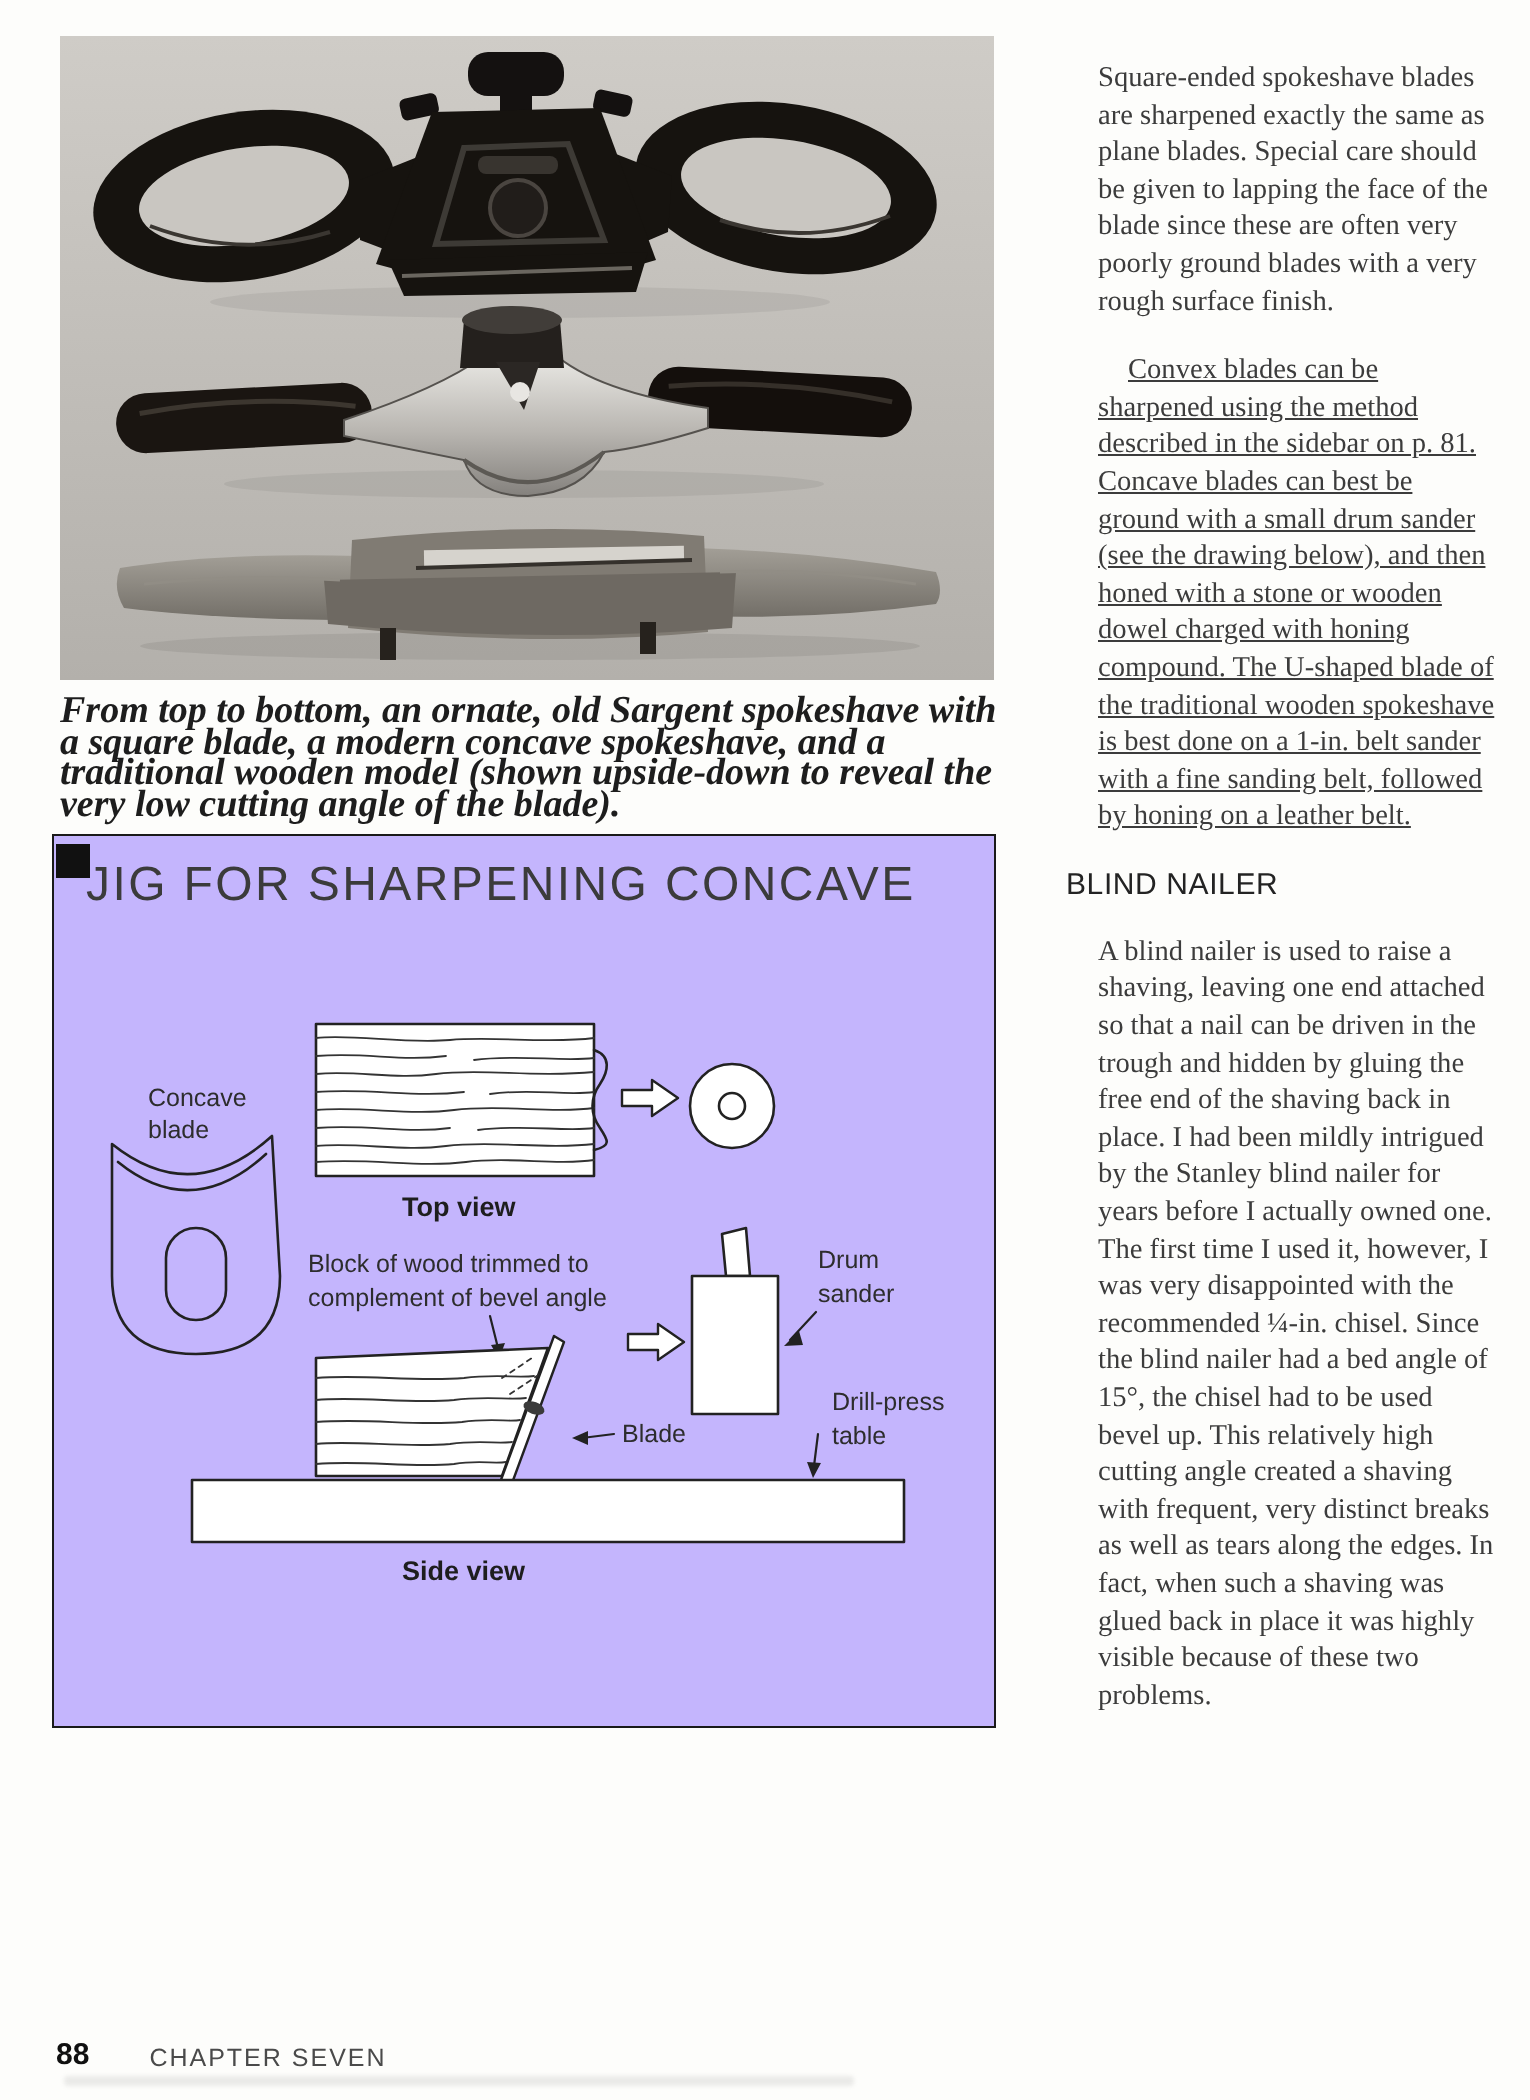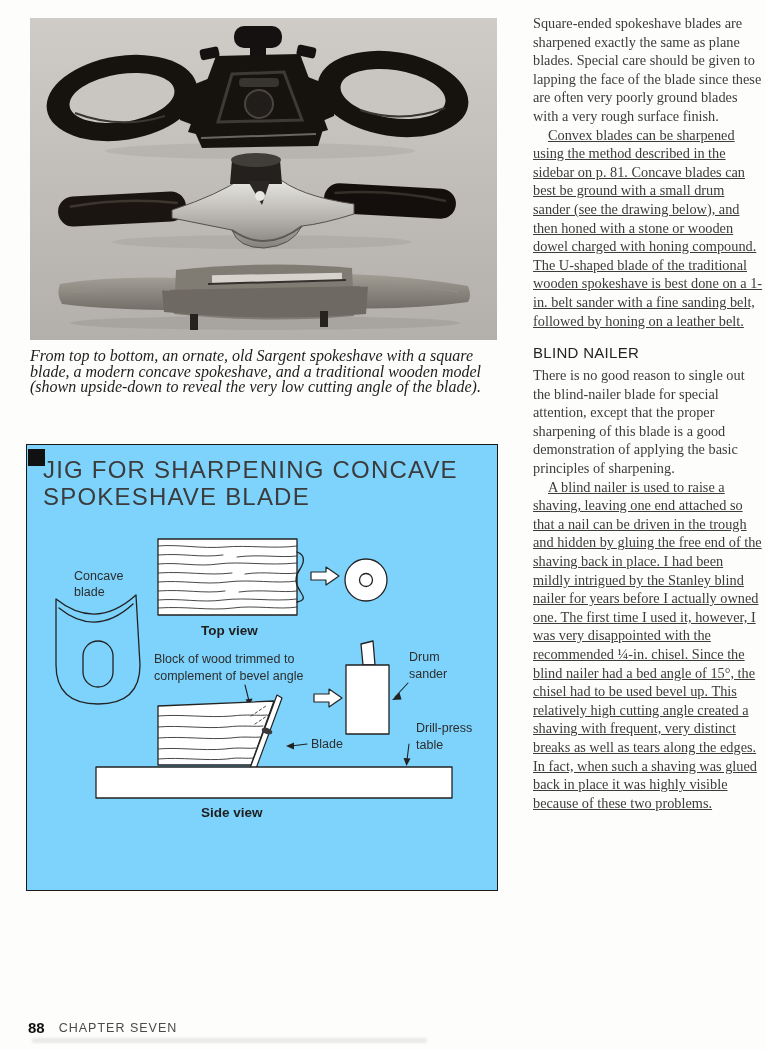--- a/index.html
+++ b/index.html
@@ -6,59 +6,59 @@
   .page{
     position:relative;width:765px;height:1050px;background:#fdfdfb;
     font-family:"Liberation Serif",serif;overflow:hidden;margin:0 auto;
   }
   
   .photo{position:absolute;left:30px;top:18px;width:467px;height:322px;}
   .photo svg{display:block}
   
   .caption{
     position:absolute;left:30px;top:348px;width:478px;margin:0;
-    font-family:"Liberation Serif",serif;font-weight:normal;font-style:italic;
-    font-size:16px;line-height:15.5px;color:#1d1d1d;
+    font-family:"Liberation Serif",serif;font-weight:bold;font-style:italic;
+    font-size:19px;line-height:15.5px;color:#1d1d1d;
   }
   
   .diagram{
-    position:absolute;left:26px;top:444px;width:472px;height:447px;
-    border:1.6px solid #1a1a1a;background:#7dd3fc;box-sizing:border-box;
+    position:absolute;left:26px;top:417px;width:472px;height:447px;
+    border:1.6px solid #1a1a1a;background:#c4b5fd;box-sizing:border-box;
   }
   .corner-square{position:absolute;left:1px;top:4px;width:17px;height:17px;background:#111;}
   .diagram-title{
     position:absolute;left:16px;top:11px;
     font-family:"Liberation Sans",sans-serif;font-weight:400;
     font-size:24px;line-height:27px;letter-spacing:1.2px;color:#3b3b3b;
   }
   .diagram-art{position:absolute;left:0;top:0;}
   .dlabel{font-family:"Liberation Sans",sans-serif;font-size:12.5px;fill:#2d2d2d;}
   .dlabel-b{font-family:"Liberation Sans",sans-serif;font-size:13.5px;font-weight:bold;fill:#1e1e1e;}
   
   .col{
     position:absolute;left:533px;top:14px;width:231px;color:#3c3c3c;
   }
   .col h2{
     font-family:"Liberation Sans",sans-serif;font-weight:400;
     font-size:15px;letter-spacing:.3px;color:#232323;margin:0 0 5px 0;
   }
   .col section + section h2{}
   .col p{
-    margin:0;font-size:14.3px;line-height:18.6px;text-align:left;
+    margin:16px;font-size:14.3px;line-height:18.6px;text-align:left;
   }
   .col p + p{text-indent:15px;text-decoration:underline;}
   .col section{margin-bottom:14px;}
   
-  .footer{position:absolute;left:28px;top:1019px;display:flex;align-items:center;}
+  .footer{position:absolute;left:28px;top:1019px;display:flex;align-items:flex-end;}
   .footer .pnum{
     font-family:"Liberation Sans",sans-serif;font-weight:bold;font-size:15px;color:#101010;
   }
   .footer .chap{
     font-family:"Liberation Sans",sans-serif;font-weight:400;font-size:12.5px;
-    letter-spacing:1px;color:#4a4a4a;margin-left:14px;
+    letter-spacing:1px;color:#4a4a4a;margin-left:30px;
   }
   .ghost-strip{
     position:absolute;left:32px;top:1038px;width:395px;height:5px;
     background:#a8a8a6;opacity:.22;filter:blur(1px);border-radius:2px;
   }
 </style>
 </head>
 <body>
 
 <div class="page">
@@ -134,21 +134,20 @@
       </g>
     </svg>
   </div>
 
   <p class="caption">From top to bottom, an ornate, old Sargent spokeshave with a square blade, a modern concave spokeshave, and a traditional wooden model (shown upside-down to reveal the very low cutting angle of the blade).</p>
 
   <div class="diagram">
     <div class="corner-square"></div>
     <div class="diagram-title">
       <span>JIG FOR SHARPENING CONCAVE</span><br>
-      <span>SPOKESHAVE BLADE</span>
     </div>
 
     <svg class="diagram-art" width="472" height="407" viewBox="0 0 472 407">
       <g stroke-linecap="round" stroke-linejoin="round">
 
         <g fill="none" stroke="#222" stroke-width="1.3">
           <path d="M29,154 Q69,186 109,150 L113,220 Q113,259 71,259 Q29,259 29,220 Z"></path>
           <path d="M32,163 Q69,193 106,159"></path>
           <rect x="56" y="196" width="30" height="46" rx="15"></rect>
         </g>
@@ -236,21 +235,20 @@
     </svg>
   </div>
 
   <div class="col">
     <section>
       <p>Square-ended spokeshave blades are sharpened exactly the same as plane blades. Special care should be given to lapping the face of the blade since these are often very poorly ground blades with a very rough surface finish.</p>
       <p>Convex blades can be sharpened using the method described in the sidebar on p. 81. Concave blades can best be ground with a small drum sander (see the drawing below), and then honed with a stone or wooden dowel charged with honing compound. The U-shaped blade of the traditional wooden spokeshave is best done on a 1-in. belt sander with a fine sanding belt, followed by honing on a leather belt.</p>
     </section>
     <section>
       <h2>BLIND NAILER</h2>
-      <p>There is no good reason to single out the blind-nailer blade for special attention, except that the proper sharpening of this blade is a good demonstration of applying the basic principles of sharpening.</p>
       <p>A blind nailer is used to raise a shaving, leaving one end attached so that a nail can be driven in the trough and hidden by gluing the free end of the shaving back in place. I had been mildly intrigued by the Stanley blind nailer for years before I actually owned one. The first time I used it, however, I was very disappointed with the recommended ¼-in. chisel. Since the blind nailer had a bed angle of 15°, the chisel had to be used bevel up. This relatively high cutting angle created a shaving with frequent, very distinct breaks as well as tears along the edges. In fact, when such a shaving was glued back in place it was highly visible because of these two problems.</p>
     </section>
   </div>
 
   <div class="footer">
     <span class="pnum">88</span>
     <span class="chap">CHAPTER SEVEN</span>
   </div>
   <div class="ghost-strip"></div>
 

